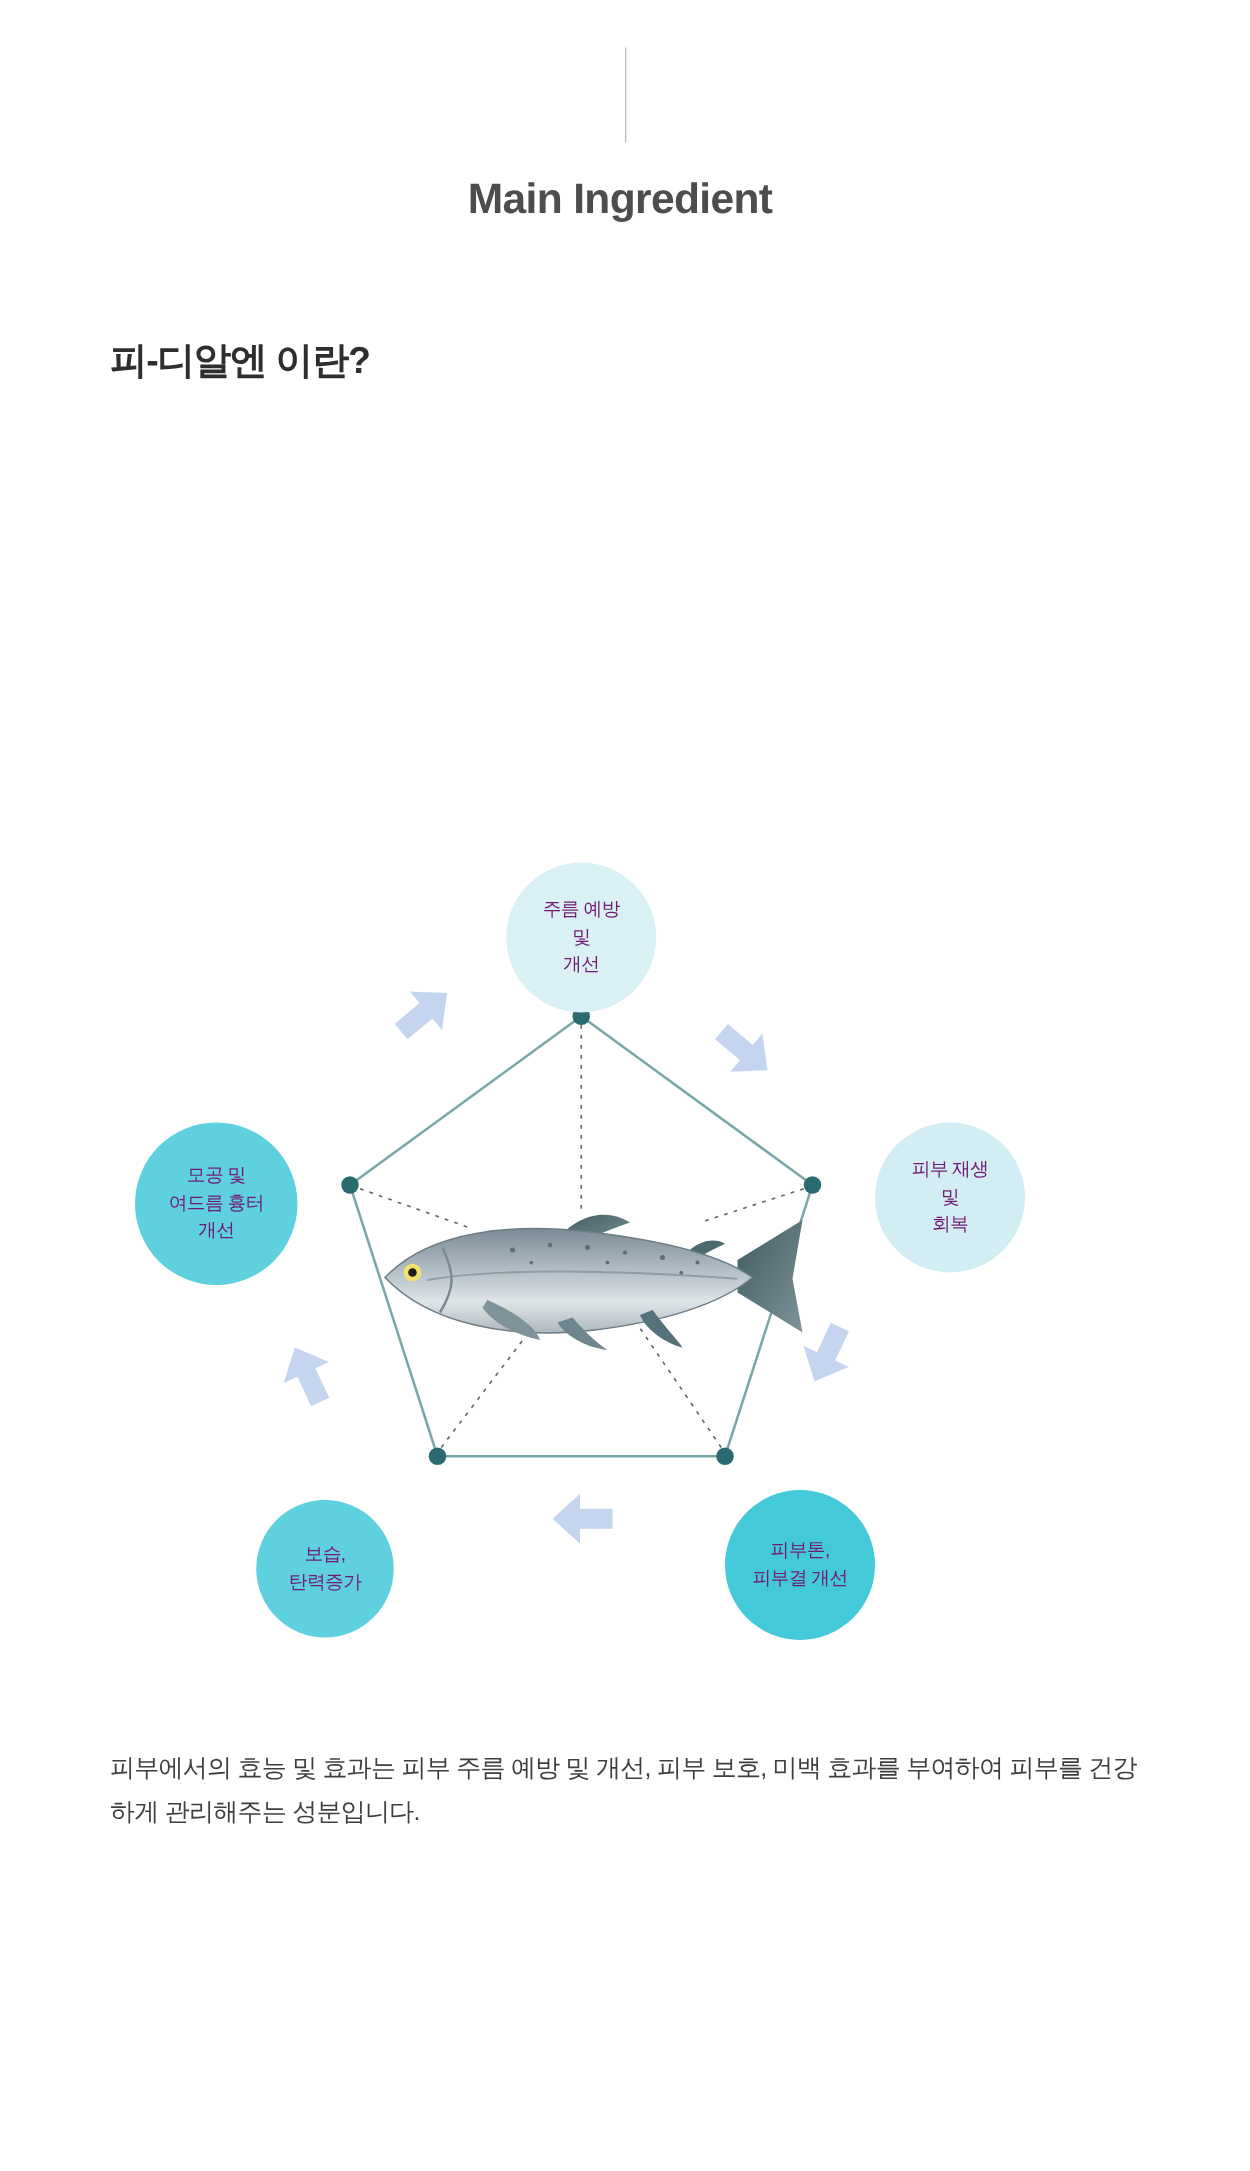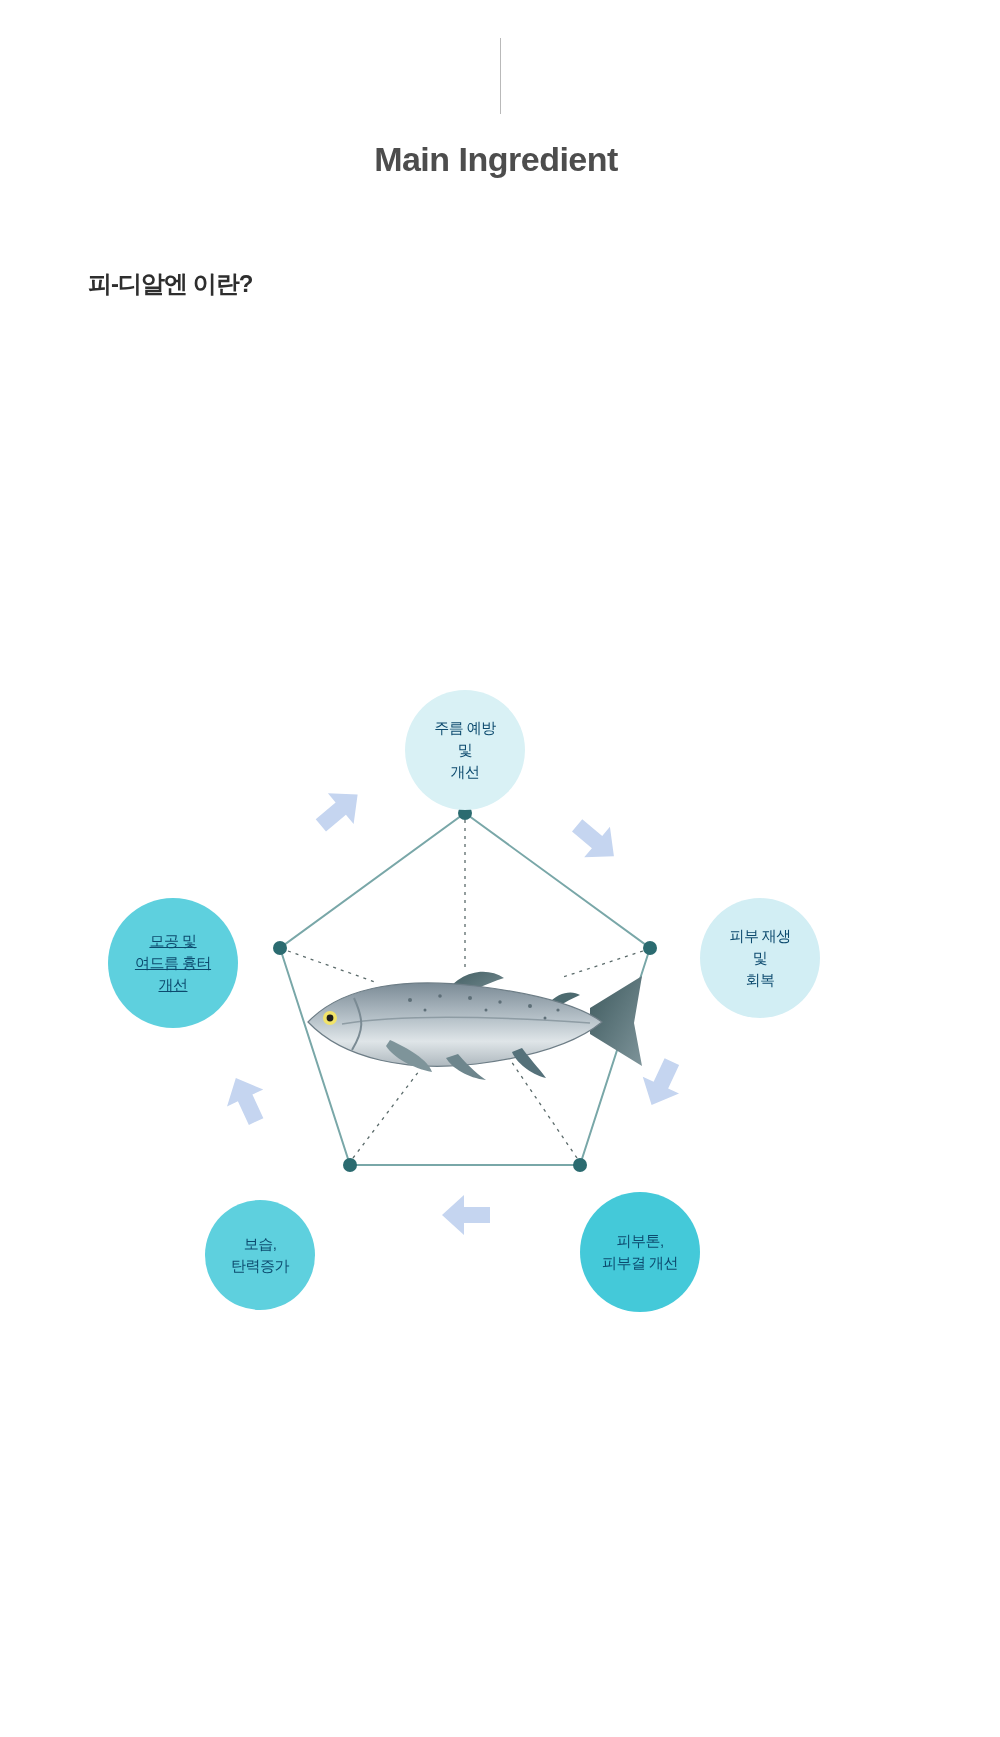--- a/index.html
+++ b/index.html
@@ -33,21 +33,21 @@
     text-align: center;
     font-size: 34px;
     font-weight: bold;
     letter-spacing: -0.5px;
     color: #4d4d4d;
   }
   .heading {
     position: absolute;
     left: 88px;
     top: 268px;
-    font-size: 24px;
+    font-size: 30px;
     font-weight: bold;
     color: #2e2e2e;
     letter-spacing: -1px;
   }
   .para {
     position: absolute;
     left: 88px;
     font-size: 20px;
     line-height: 35px;
     color: #3f3f3f;
@@ -70,36 +70,35 @@
 
   .bubble {
     position: absolute;
     border-radius: 50%;
     display: flex;
     align-items: center;
     justify-content: center;
     text-align: center;
     font-size: 15px;
     line-height: 22px;
-    color: #0c4a6e;
+    color: #701a75;
     letter-spacing: -0.5px;
   }
   .b-top {
     left: 315px; top: 20px; width: 120px; height: 120px;
     background: #d9f1f5;
   }
   .b-right {
     left: 610px; top: 228px; width: 120px; height: 120px;
     background: #d2eef4;
     font-family: Liberation Serif, serif;
   }
   .b-left {
     left: 18px; top: 228px; width: 130px; height: 130px;
     background: #5ed0de;
-    text-decoration: underline;
   }
   .b-bottom-left {
     left: 115px; top: 530px; width: 110px; height: 110px;
     background: #5ed0de;
   }
   .b-bottom-right {
     left: 490px; top: 522px; width: 120px; height: 120px;
     background: #44c9d9;
   }
 
@@ -250,14 +249,15 @@
     </div>
 
     <div class="bubble b-bottom-right">
       <div>
         <div>피부톤,</div>
         <div>피부결 개선</div>
       </div>
     </div>
   </div>
 
+  <div class="para para-3">피부에서의 효능 및 효과는 피부 주름 예방 및 개선, 피부 보호, 미백 효과를 부여하여 피부를 건강하게 관리해주는 성분입니다.</div>
 
 </div>
 
 </body></html>

